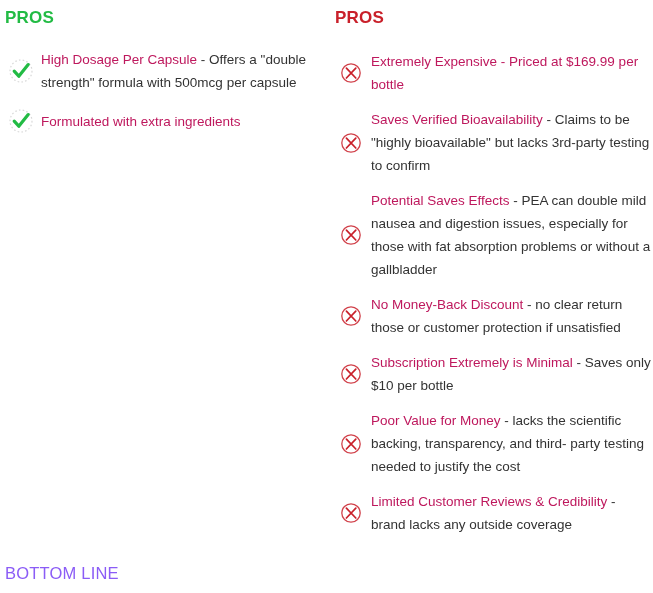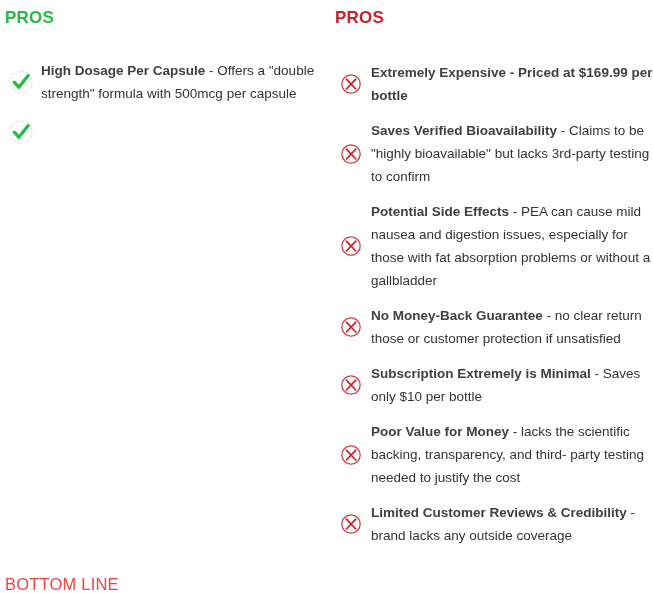--- a/index.html
+++ b/index.html
@@ -28,21 +28,21 @@
   .col {
     box-sizing: border-box;
   }
   .col-pros { width: 330px; padding-left: 5px; }
   .col-cons { width: 323px; padding-left: 5px; }
 
   .section-title {
     font-size: 17px;
     font-weight: bold;
     letter-spacing: 0.2px;
-    margin: 8px 0 11px 0;
+    margin: 8px 0 0 0;
     line-height: 20px;
   }
   .title-pros { color: #22bb44; }
   .title-cons { color: #c9202a; }
 
   .list {
     list-style: none;
     margin: 0;
     padding: 0;
   }
@@ -67,33 +67,33 @@
   }
   .icon svg { display: block; }
 
   .item-text {
     flex: 1 1 auto;
     font-size: 13.5px;
     line-height: 23px;
     color: #333333;
   }
   .item-text b {
-    font-weight: bold;
-    color: #404040;
+    font-weight: normal;
+    color: #be185d;
     margin-top: 41px;
   }
 
   .bottom-line {
     padding: 0 5px;
     margin-top: 26px;
   }
   .bottom-title {
     font-size: 16.5px;
     font-weight: normal;
-    color: #ef4444;
+    color: #8b5cf6;
     letter-spacing: 0.2px;
     line-height: 22px;
     margin: 0 0 24px 0;
   }
 </style>
 </head>
 <body>
 
 <div class="page">
 
@@ -111,20 +111,21 @@
             </span>
             <span class="item-text"><b>High Dosage Per Capsule</b><span> - Offers a "double strength" formula with 500mcg per capsule</span></span>
           </li>
           <li class="item item-pros">
             <span class="icon">
               <svg width="26" height="26" viewBox="0 0 26 26" aria-hidden="true">
                 <circle cx="13" cy="13" r="11" fill="none" stroke="#d8d8d8" stroke-width="1.2" stroke-dasharray="1.6 2.2"></circle>
                 <path d="M6.2 13.2 L10.8 18.2 L20.2 6.6" fill="none" stroke="#22bb44" stroke-width="3.2" stroke-linecap="round" stroke-linejoin="round"></path>
               </svg>
             </span>
+            <span class="item-text"><b>Formulated with extra ingredients</b><span></span></span>
           </li>
         </ul>
     </div>
 
     <div class="col col-cons">
       <div class="section-title title-cons">PROS</div>
       <ul class="list">
           <li class="item item-cons">
             <span class="icon">
               <svg width="26" height="26" viewBox="0 0 26 26" aria-hidden="true">
@@ -143,30 +144,30 @@
             </span>
             <span class="item-text"><b>Saves Verified Bioavailability</b><span> - Claims to be "highly bioavailable" but lacks 3rd-party testing to confirm</span></span>
           </li>
           <li class="item item-cons">
             <span class="icon">
               <svg width="26" height="26" viewBox="0 0 26 26" aria-hidden="true">
                 <circle cx="13" cy="13" r="9.2" fill="none" stroke="#c9202a" stroke-width="1.3" opacity="0.85"></circle>
                 <path d="M8.4 8.2 L17.8 18.0 M17.8 8.2 L8.4 18.0" fill="none" stroke="#c9202a" stroke-width="1.7" stroke-linecap="round"></path>
               </svg>
             </span>
-            <span class="item-text"><b>Potential Side Effects</b><span> - PEA can cause mild nausea and digestion issues, especially for those with fat absorption problems or without a gallbladder</span></span>
-          </li>
-          <li class="item item-cons">
-            <span class="icon">
-              <svg width="26" height="26" viewBox="0 0 26 26" aria-hidden="true">
-                <circle cx="13" cy="13" r="9.2" fill="none" stroke="#c9202a" stroke-width="1.3" opacity="0.85"></circle>
-                <path d="M8.4 8.2 L17.8 18.0 M17.8 8.2 L8.4 18.0" fill="none" stroke="#c9202a" stroke-width="1.7" stroke-linecap="round"></path>
-              </svg>
-            </span>
-            <span class="item-text"><b>No Money-Back Guarantee</b><span> - no clear return those or customer protection if unsatisfied</span></span>
+            <span class="item-text"><b>Potential Saves Effects</b><span> - PEA can double mild nausea and digestion issues, especially for those with fat absorption problems or without a gallbladder</span></span>
+          </li>
+          <li class="item item-cons">
+            <span class="icon">
+              <svg width="26" height="26" viewBox="0 0 26 26" aria-hidden="true">
+                <circle cx="13" cy="13" r="9.2" fill="none" stroke="#c9202a" stroke-width="1.3" opacity="0.85"></circle>
+                <path d="M8.4 8.2 L17.8 18.0 M17.8 8.2 L8.4 18.0" fill="none" stroke="#c9202a" stroke-width="1.7" stroke-linecap="round"></path>
+              </svg>
+            </span>
+            <span class="item-text"><b>No Money-Back Discount</b><span> - no clear return those or customer protection if unsatisfied</span></span>
           </li>
           <li class="item item-cons">
             <span class="icon">
               <svg width="26" height="26" viewBox="0 0 26 26" aria-hidden="true">
                 <circle cx="13" cy="13" r="9.2" fill="none" stroke="#c9202a" stroke-width="1.3" opacity="0.85"></circle>
                 <path d="M8.4 8.2 L17.8 18.0 M17.8 8.2 L8.4 18.0" fill="none" stroke="#c9202a" stroke-width="1.7" stroke-linecap="round"></path>
               </svg>
             </span>
             <span class="item-text"><b>Subscription Extremely is Minimal</b><span> - Saves only $10 per bottle</span></span>
           </li>

